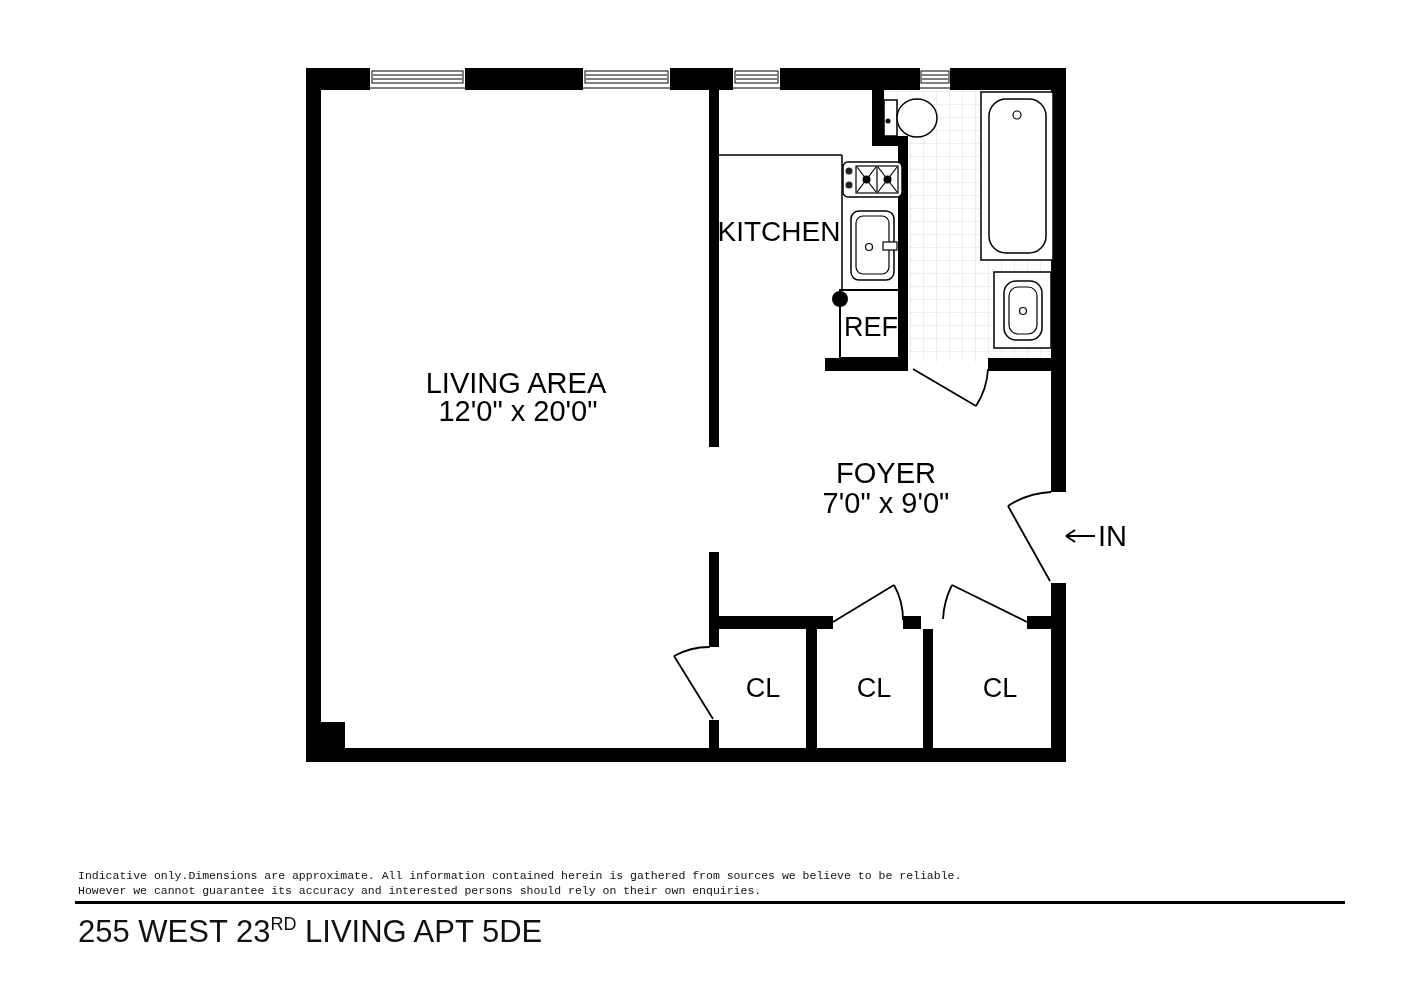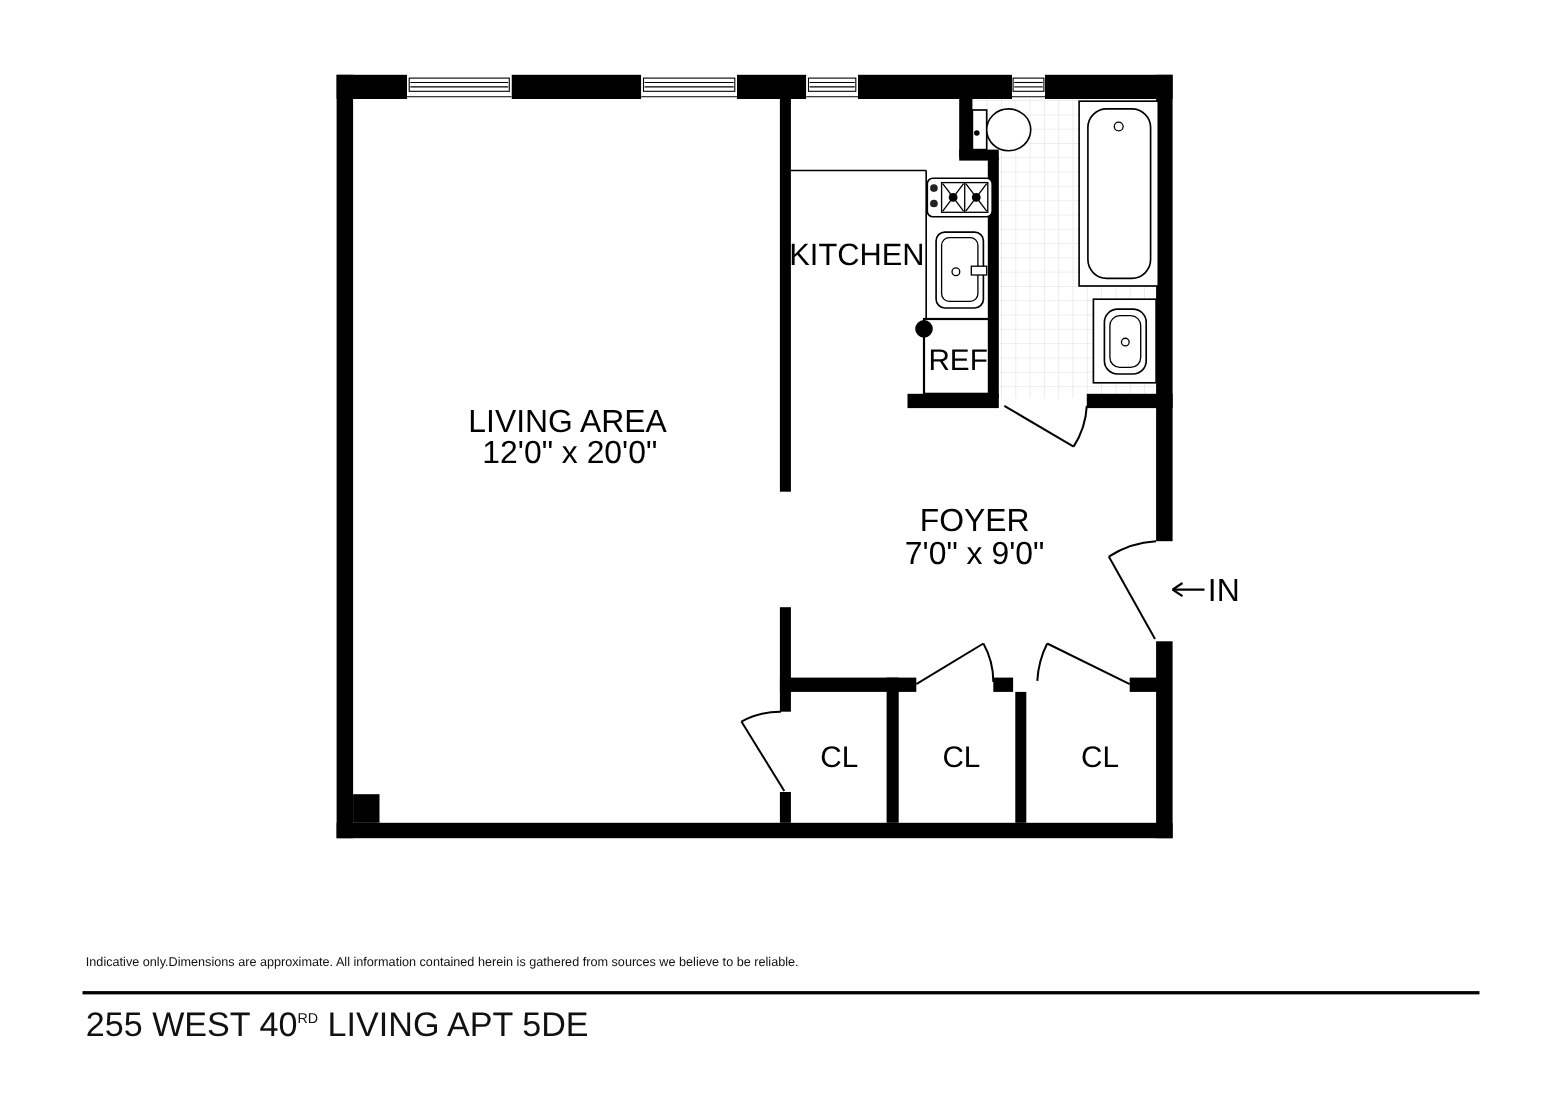--- a/index.html
+++ b/index.html
@@ -2,25 +2,25 @@
 <html><head>
 <meta charset="utf-8">
 <style>
   html,body{margin:0;padding:0;}
   body{
     width:1414px;height:1000px;position:relative;background:#ffffff;
     font-family:"Liberation Sans",sans-serif;color:#000;
   }
   svg text{font-family:"Liberation Sans",sans-serif;fill:#000;}
   .plan-svg{position:absolute;left:0;top:0;}
-  .footer{position:absolute;left:78px;top:868px;width:1280px;}
+  .footer{position:absolute;left:78px;top:868px;width:1280px;font-family:Liberation Mono, monospace;}
   .disclaimer{font-size:11.5px;line-height:15px;color:#111;}
   .rule{position:absolute;left:75px;top:901px;width:1270px;height:3px;background:#000;}
   .title{position:absolute;left:78px;top:914px;font-size:31px;color:#111;white-space:pre;}
-  .title .sup{font-size:13px;position:relative;top:-12px;}
+  .title .sup{font-size:18px;position:relative;top:-12px;}
 </style>
 </head>
 <body>
 
 <svg class="plan-svg" width="1414" height="860" viewBox="0 0 1414 860">
   <defs>
     <pattern id="tile" width="13" height="13" patternUnits="userSpaceOnUse">
       <path d="M13 0H0V13" fill="none" stroke="#ddd" stroke-width="1"></path>
     </pattern>
   </defs>
@@ -175,15 +175,16 @@
       <line x1="1066" y1="536" x2="1095" y2="536"></line>
       <line x1="1066" y1="536" x2="1075" y2="530"></line>
       <line x1="1066" y1="536" x2="1075" y2="542"></line>
     </g>
     <text x="1098" y="546" font-size="29">IN</text>
   </g>
 </svg>
 
 <div class="footer">
   <div class="disclaimer">Indicative only.Dimensions are approximate. All information contained herein is gathered from sources we believe to be reliable.</div>
+  <div class="disclaimer">However we cannot guarantee its accuracy and interested persons should rely on their own enquiries.</div>
 </div>
 <div class="rule"></div>
-<div class="title"><span>255 WEST 40</span><span class="sup">RD</span><span> LIVING APT 5DE</span></div>
+<div class="title"><span>255 WEST 23</span><span class="sup">RD</span><span> LIVING APT 5DE</span></div>
 
 </body></html>

